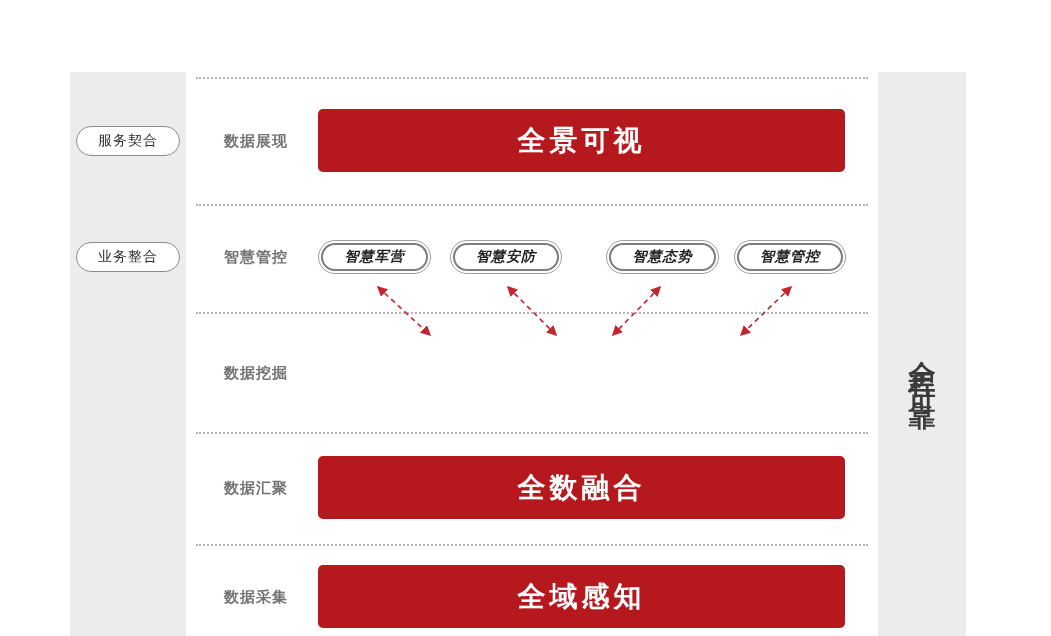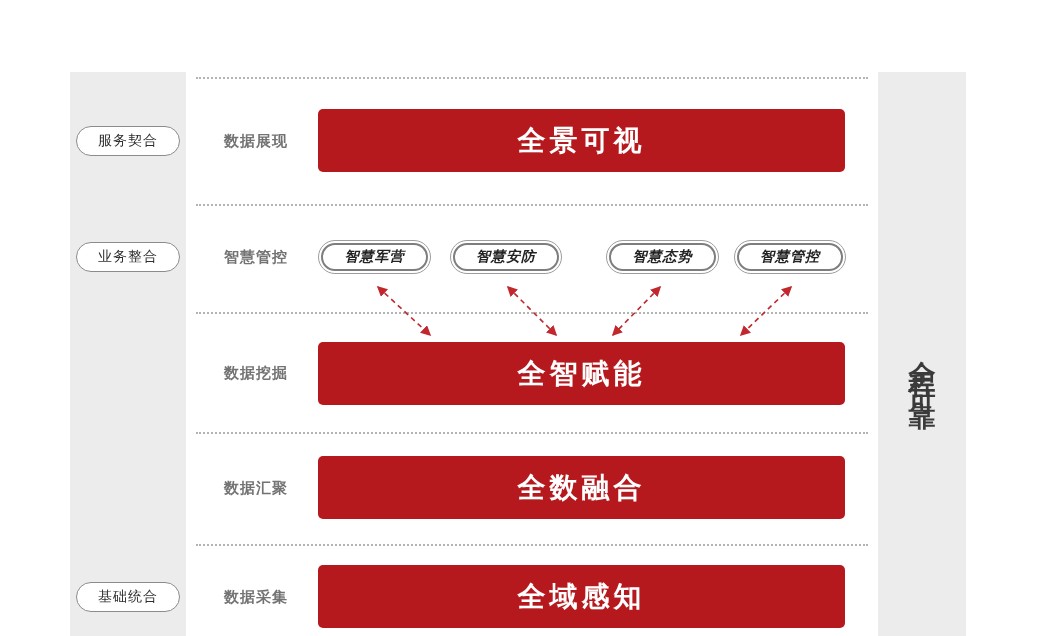--- a/index.html
+++ b/index.html
@@ -133,42 +133,36 @@
 
 <div class="canvas">
 
   <div class="rail rail-left"></div>
   <div class="rail-pill" style="top:82px">
       <span>服务契合</span>
     </div>
   <div class="rail-pill" style="top:198px">
       <span>业务整合</span>
     </div>
-  <div class="rail-pill" style="top:538px">
-      <span>基础统合</span>
-    </div>
 
   <div class="dotted" style="top:33px"></div>
   <div class="dotted" style="top:160px"></div>
   <div class="dotted" style="top:268px"></div>
   <div class="dotted" style="top:388px"></div>
   <div class="dotted" style="top:500px"></div>
   <div class="dotted" style="top:607px"></div>
 
   <div class="stage-label" style="top:88px">数据展现</div>
   <div class="stage-label" style="top:204px">智慧管控</div>
   <div class="stage-label" style="top:320px">数据挖掘</div>
   <div class="stage-label" style="top:435px">数据汇聚</div>
   <div class="stage-label" style="top:544px">数据采集</div>
 
   <div class="bar" style="top:65px">
       <span>全景可视</span>
-    </div>
-  <div class="bar" style="top:298px">
-      <span>全智赋能</span>
     </div>
   <div class="bar" style="top:412px">
       <span>全数融合</span>
     </div>
   <div class="bar" style="top:521px">
       <span>全域感知</span>
     </div>
 
   <div class="app-pill" style="left:318px; width:113px">
     <div class="app-pill-inner">智慧军营</div>

